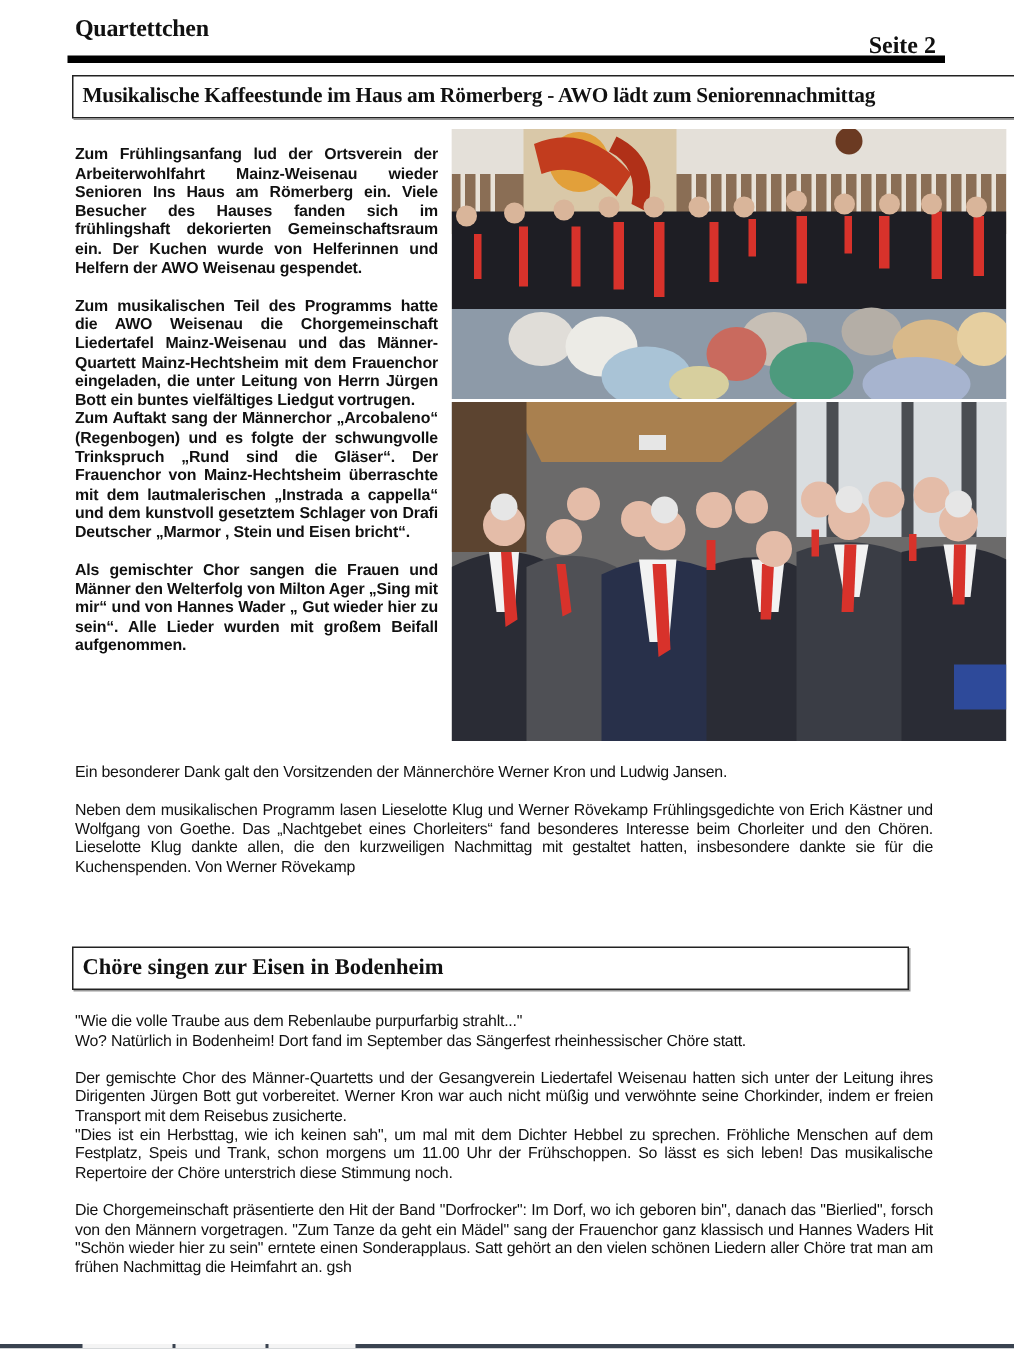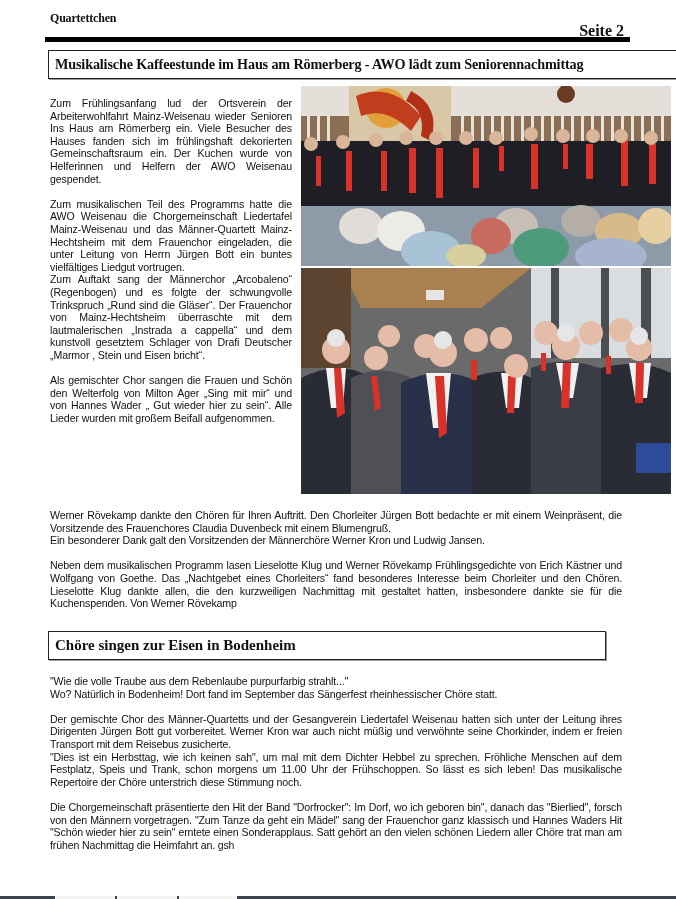--- a/index.html
+++ b/index.html
@@ -4,39 +4,39 @@
 <style>
   html, body { margin: 0; padding: 0; }
   body {
     width: 676px; height: 899px; position: relative; overflow: hidden;
     background: #ffffff; color: #111;
     font-family: "Liberation Sans", "DejaVu Sans", sans-serif;
   }
   .abs { position: absolute; }
   .pub-name {
     left: 50px; top: 11px; font-family: "Liberation Serif", serif;
-    font-weight: bold; font-size: 12px; letter-spacing: -0.2px;
+    font-weight: bold; font-size: 16px; letter-spacing: -0.2px;
   }
   .page-no {
     left: 578px; top: 22px; font-family: "Liberation Serif", serif;
     font-weight: bold; font-size: 16px; width: 46px; text-align: right;
   }
   .header-rule { left: 45px; top: 37px; width: 585px; height: 5px; background: #000; }
   .title-box {
     border: 1.5px solid #222; box-shadow: 1px 1px 0 #999;
     font-family: "Liberation Serif", serif; font-weight: bold;
     box-sizing: border-box; padding-left: 6px; white-space: nowrap;
   }
   .title1 { left: 48px; top: 50px; width: 654px; height: 29px; font-size: 14.2px; line-height: 26px; letter-spacing: -0.15px; }
   .title2 { left: 48px; top: 631px; width: 558px; height: 29px; font-size: 15px; line-height: 26px; }
   .col-text {
     left: 50px; width: 242px; font-size: 10.6px; line-height: 12.6px;
     text-align: justify; letter-spacing: -0.1px;
   }
-  .col-text p { margin: 0; }
+  .col-text p { margin: 0; font-weight: bold; }
   .wide-text {
     left: 50px; width: 572px; font-size: 10.6px; line-height: 12.6px; letter-spacing: -0.15px;
   }
   .wide-text p { margin: 0; }
   .just { text-align: justify; }
   .photo { overflow: hidden; }
   .bottom-bar { left: 0; top: 896px; width: 676px; height: 3px; background: #3a4350; }
   .bottom-tab { top: 896px; height: 3px; background: #f4f4f4; }
 </style>
 </head>
@@ -45,21 +45,21 @@
 <div class="abs pub-name">Quartettchen</div>
 <div class="abs page-no">Seite 2</div>
 <div class="abs header-rule"></div>
 
 <div class="abs title-box title1">Musikalische Kaffeestunde im Haus am Römerberg - AWO lädt zum Seniorennachmittag</div>
 
 <div class="abs col-text" style="top:97px;">
   <p>Zum Frühlingsanfang lud der Ortsverein der Arbeiterwohlfahrt Mainz-Weisenau wieder Senioren Ins Haus am Römerberg ein. Viele Besucher des Hauses fanden sich im frühlingshaft dekorierten Gemeinschaftsraum ein. Der Kuchen wurde von Helferinnen und Helfern der AWO Weisenau gespendet.</p>
   <p style="margin-top:12.6px;">Zum musikalischen Teil des Programms hatte die AWO Weisenau die Chorgemeinschaft Liedertafel Mainz-Weisenau und das Männer-Quartett Mainz-Hechtsheim mit dem Frauenchor eingeladen, die unter Leitung von Herrn Jürgen Bott ein buntes vielfältiges Liedgut vortrugen.</p>
   <p>Zum Auftakt sang der Männerchor „Arcobaleno“ (Regenbogen) und es folgte der schwungvolle Trinkspruch „Rund sind die Gläser“. Der Frauenchor von Mainz-Hechtsheim überraschte mit dem lautmalerischen „Instrada a cappella“ und dem kunstvoll gesetztem Schlager von Drafi Deutscher „Marmor , Stein und Eisen bricht“.</p>
-  <p style="margin-top:12.6px;">Als gemischter Chor sangen die Frauen und Schön den Welterfolg von Milton Ager „Sing mit mir“ und von Hannes Wader „ Gut wieder hier zu sein“. Alle Lieder wurden mit großem Beifall aufgenommen.</p>
+  <p style="margin-top:12.6px;">Als gemischter Chor sangen die Frauen und Männer den Welterfolg von Milton Ager „Sing mit mir“ und von Hannes Wader „ Gut wieder hier zu sein“. Alle Lieder wurden mit großem Beifall aufgenommen.</p>
 </div>
 
 <div class="abs photo" style="left:301px; top:86px; width:370px; height:180px;">
   <svg width="370" height="180" viewBox="0 0 370 180">
     <rect width="370" height="180" fill="#c9c0b4"></rect>
     <rect x="0" y="0" width="370" height="30" fill="#e4e0d9"></rect>
     <g fill="#8a6e55">
       <rect x="0" y="30" width="370" height="40"></rect>
     </g>
     <g fill="#e8e2d8">
@@ -201,21 +201,20 @@
       <circle cx="35" cy="70" r="9"></circle>
         <circle cx="142" cy="72" r="9"></circle>
         <circle cx="265" cy="65" r="9"></circle>
         <circle cx="338" cy="68" r="9"></circle>
     </g>
     <rect x="335" y="175" width="35" height="30" fill="#2e4a9a"></rect>
   </svg>
 </div>
 
 <div class="abs wide-text just" style="top:509px;">
-  <p>Werner Rövekamp dankte den Chören für Ihren Auftritt. Den Chorleiter Jürgen Bott bedachte er mit einem Weinpräsent, die Vorsitzende des Frauenchores Claudia Duvenbeck mit einem Blumengruß.</p>
   <p>Ein besonderer Dank galt den Vorsitzenden der Männerchöre Werner Kron und Ludwig Jansen.</p>
   <p style="margin-top:12.6px;">Neben dem musikalischen Programm lasen Lieselotte Klug und Werner Rövekamp Frühlingsgedichte von Erich Kästner und Wolfgang von Goethe. Das „Nachtgebet eines Chorleiters“ fand besonderes Interesse beim Chorleiter und den Chören. Lieselotte Klug dankte allen, die den kurzweiligen Nachmittag mit gestaltet hatten, insbesondere dankte sie für die Kuchenspenden.  Von Werner Rövekamp</p>
 </div>
 
 <div class="abs title-box title2">Chöre singen zur Eisen in Bodenheim</div>
 
 <div class="abs wide-text" style="top:675px;">
   <p>"Wie die volle Traube aus dem Rebenlaube purpurfarbig strahlt..."</p>
   <p>Wo? Natürlich in Bodenheim! Dort fand im September das Sängerfest rheinhessischer Chöre statt.</p>
   <p class="just" style="margin-top:12.6px;">Der gemischte Chor des Männer-Quartetts und der Gesangverein Liedertafel Weisenau hatten sich unter der Leitung ihres Dirigenten Jürgen Bott  gut vorbereitet. Werner Kron war auch nicht müßig und verwöhnte seine Chorkinder, indem er freien Transport mit dem Reisebus zusicherte.</p>

